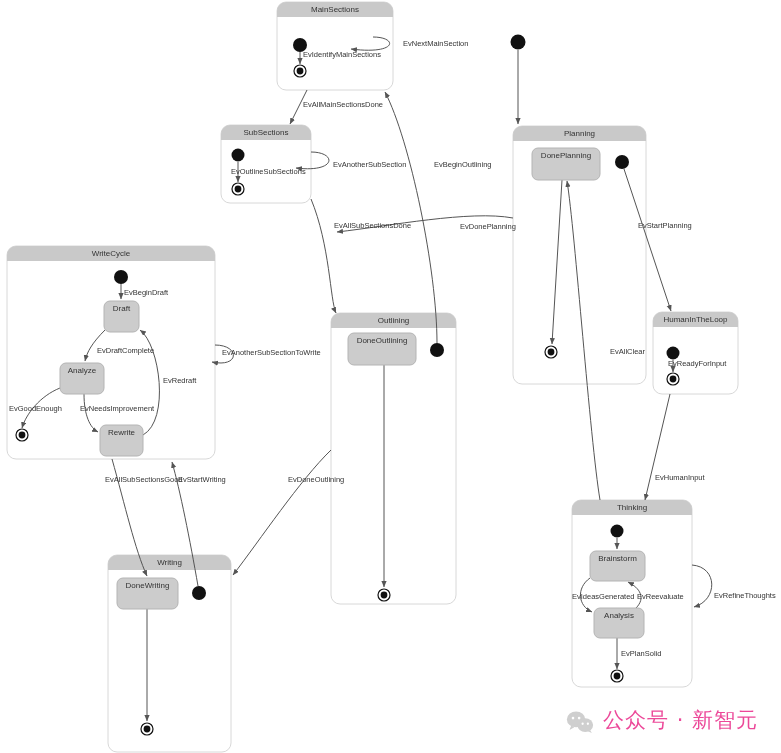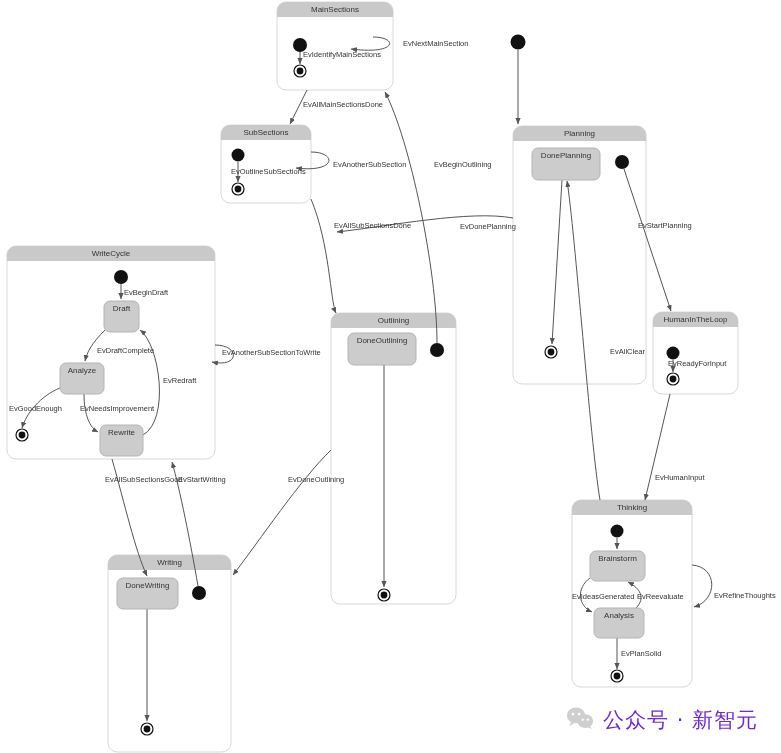--- a/index.html
+++ b/index.html
@@ -72,23 +72,23 @@
   }
   .final-inner {
     fill: #111111;
     stroke: none;
   }
   #watermark {
     position: absolute;
     left: 566px;
     top: 706px;
     display: flex;
-    align-items: flex-start;
+    align-items: flex-end;
     gap: 9px;
-    color: #6d28d9;
+    color: #ec4899;
     font-size: 21px;
     font-family: "DejaVu Sans", sans-serif;
     letter-spacing: 1px;
     user-select: none;
   }
   #watermark .wechat-mark {
     display: inline-block;
     width: 28px;
     height: 24px;
     position: relative;

